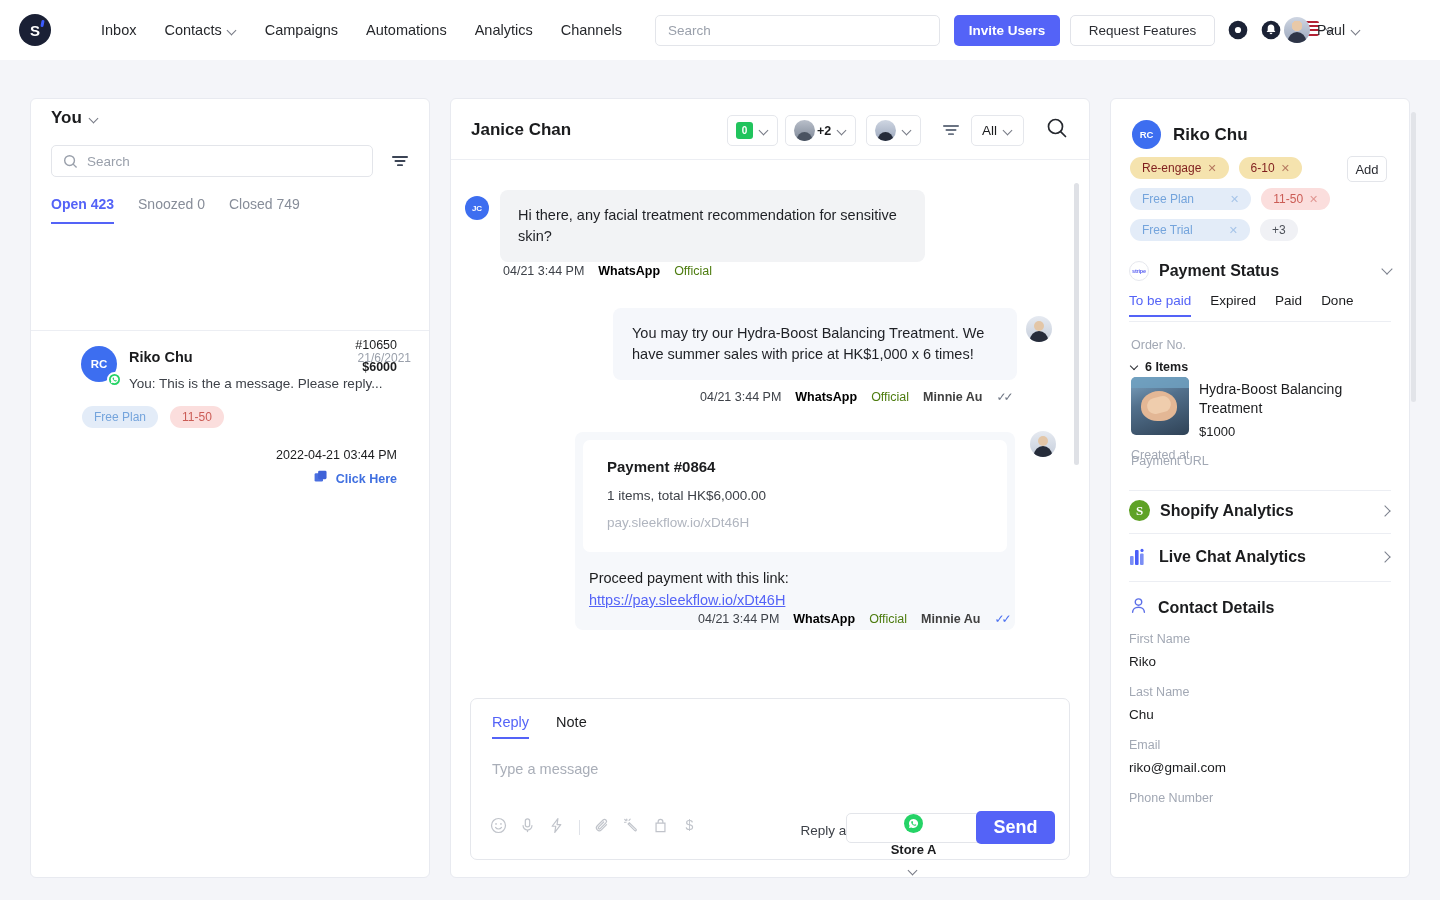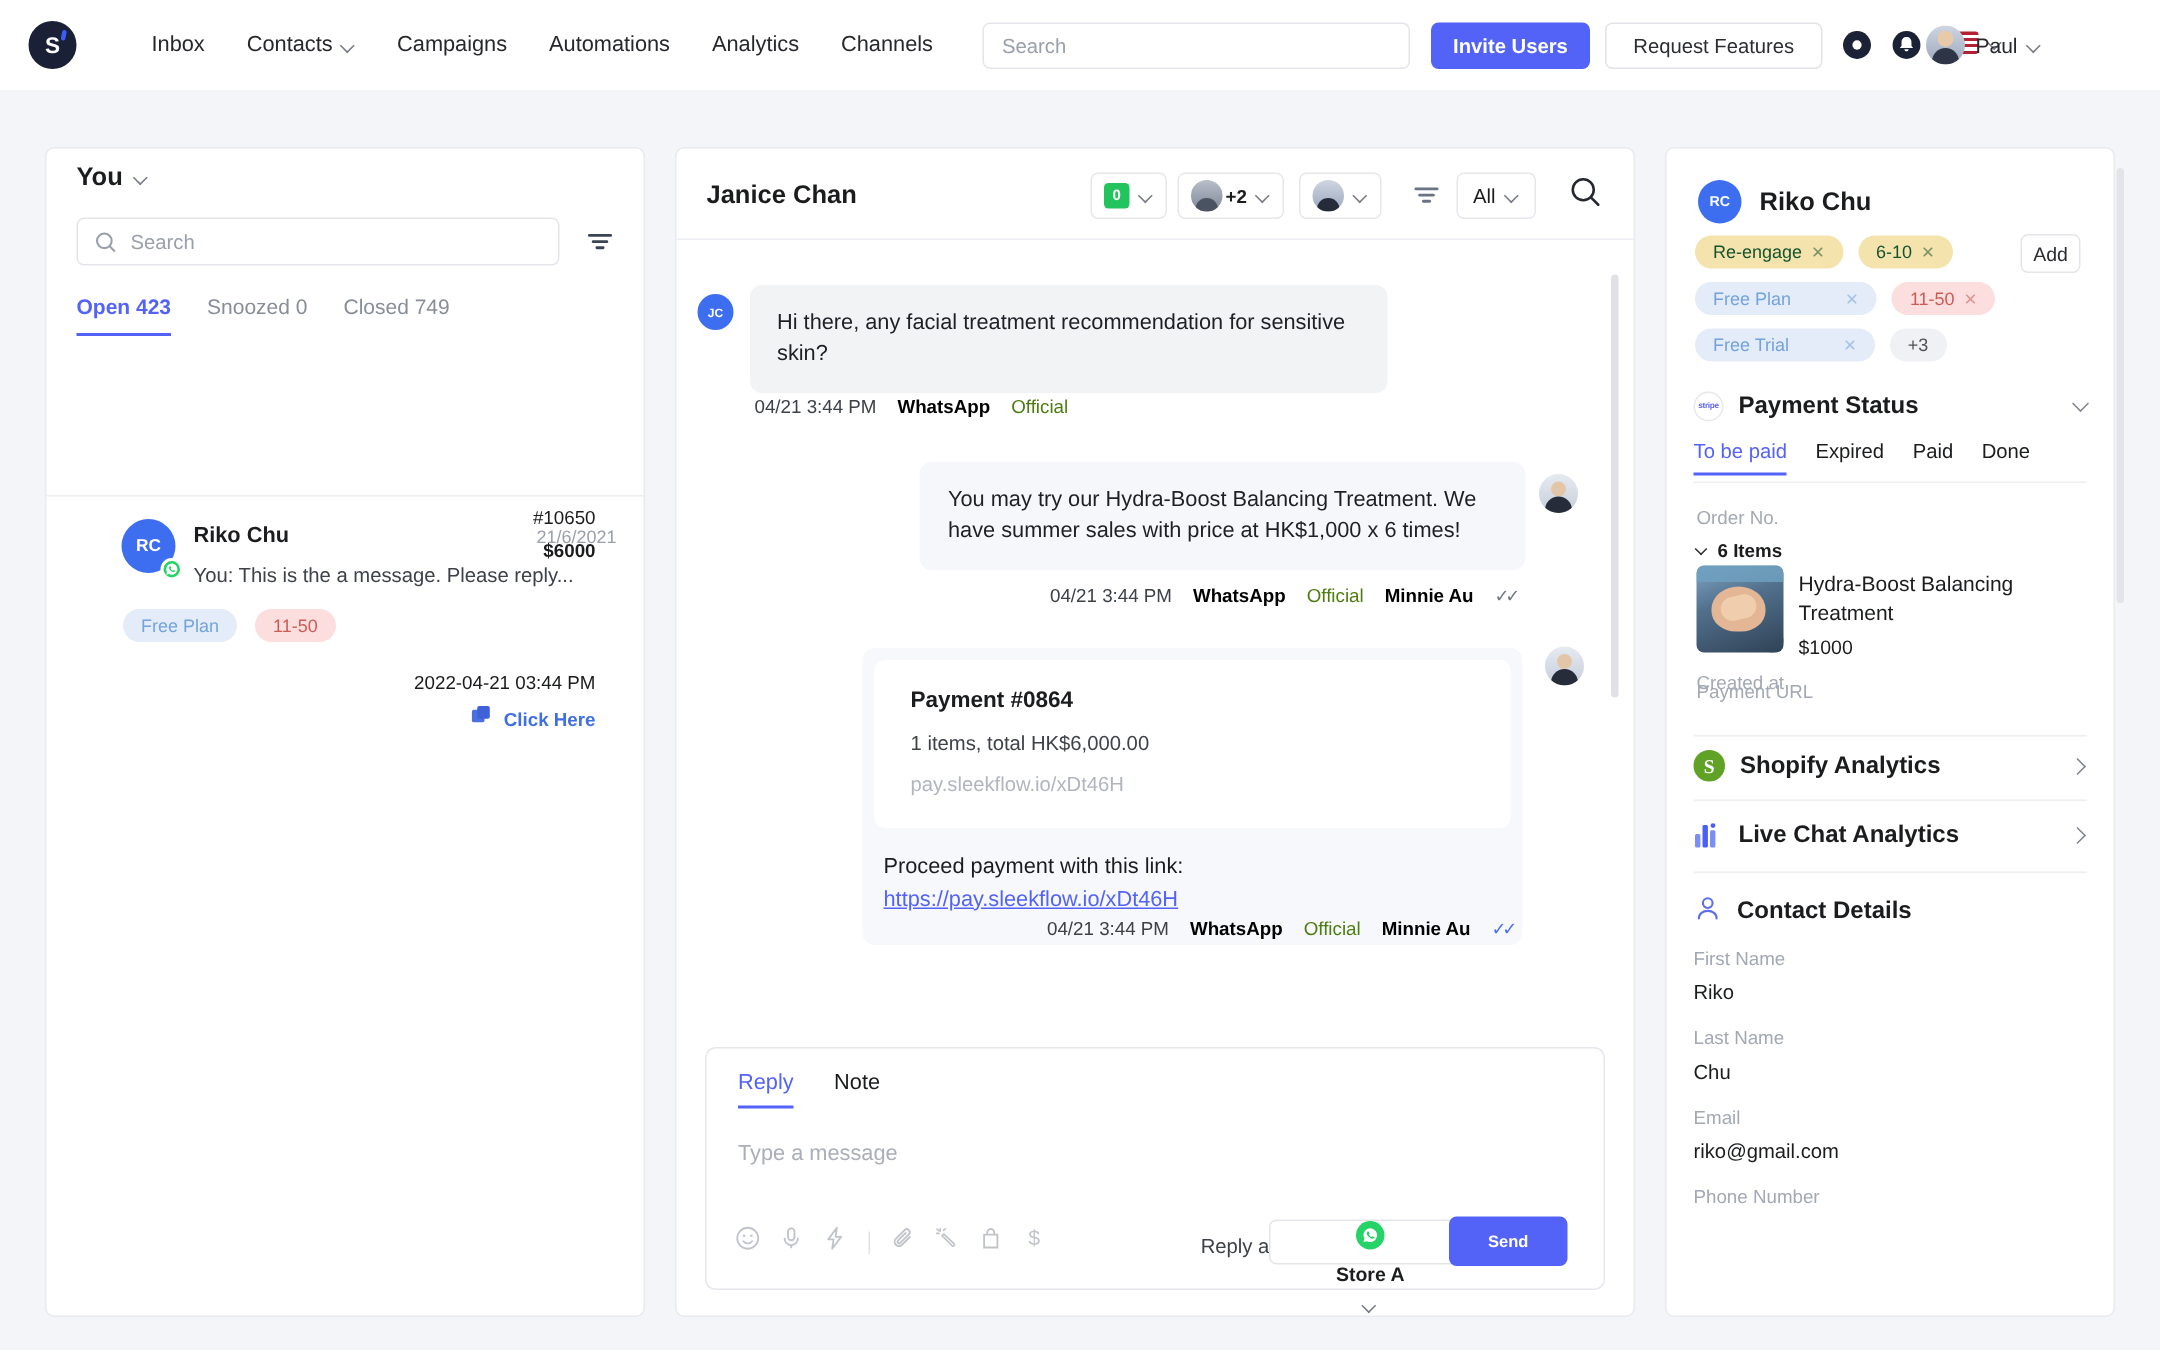--- a/index.html
+++ b/index.html
@@ -145,21 +145,21 @@
   .conv-date { position: absolute; right: 18px; top: 20px; font-size: 12px; color: #9aa0ab; }
   .conv-snippet { position: absolute; left: 98px; top: 45px; font-size: 13.5px; color: #3d4148; }
   .conv-tags { position: absolute; left: 51px; top: 75px; display: flex; gap: 12px; }
 
   .tag {
     font-size: 12px; padding: 4px 12px; border-radius: 11px;
     display: inline-flex; align-items: center; gap: 6px; white-space: nowrap;
   }
   .tag-blue   { background: #e3ecf8; color: #74a4dc; gap: 36px; }
   .tag-pink   { background: #fbdedd; color: #cb5c55; }
-  .tag-yellow { background: #f5e3ae; color: #14532d; }
+  .tag-yellow { background: #f5e3ae; color: #7f1d1d; }
   .tag-gray   { background: #f0f1f5; color: #4d5159; }
   .tag-x { font-size: 11px; opacity: .55; cursor: pointer; }
   .chat-title { position: absolute; left: 21px; top: 21px; font-size: 17px; font-weight: 600; }
   .hdr-ctrl {
     position: absolute; top: 115px; height: 31px;
     border: 1px solid #e5e7ec; border-radius: 5px; background: #fff;
     display: flex; align-items: center; gap: 7px; padding: 0 8px; cursor: pointer;
   }
   .green-sq {
     width: 17px; height: 17px; border-radius: 3px; background: #21c45d;
@@ -194,21 +194,21 @@
     width: 24px; height: 24px; border-radius: 50%;
     background: #3d6ef0; color: #fff; font-size: 8px; font-weight: 600;
     display: flex; align-items: center; justify-content: center;
   }
   .meta {
     position: absolute; font-size: 12.5px; display: flex; align-items: center; gap: 14px;
   }
   .meta .m-time { color: #3d4148; }
   .meta .m-ch   { color: #000000; font-weight: 700; }
   .meta .m-off  { color: #4d7c0f; }
-  .meta .m-who  { color: #000000; font-weight: 600; }
+  .meta .m-who  { color: #404040; font-weight: 600; }
   .ticks { color: #6f7684; font-size: 12px; letter-spacing: -3px; }
   .ticks.blue { color: #4a6ff0; }
 
   .bubble-out {
     position: absolute; left: 613px; top: 308px;
     width: 404px; background: #f5f7fb; border-radius: 8px;
     padding: 15px 19px; font-size: 14.5px; line-height: 1.45; color: #1e2025;
   }
   .av-out {
     position: absolute; width: 26px; height: 26px; border-radius: 50%;
@@ -259,23 +259,23 @@
     width: 135px; height: 30px;
     border: 1px solid #e3e5ea; border-radius: 5px; background: #fff;
     display: flex; align-items: center; gap: 9px; padding: 0 9px; cursor: pointer; flex-direction: column;
   }
   .wa-circle {
     width: 19px; height: 19px; border-radius: 50%; background: #25d366;
     display: flex; align-items: center; justify-content: center; flex: none;
   }
   .store-name { font-size: 13px; font-weight: 600; color: #1b1c1e; flex: 1; }
   .btn-send {
-    position: absolute; right: 24px; top: 112px;
+    position: absolute; right: 14px; top: 112px;
     width: 79px; height: 33px; background: #5463f7; border-radius: 5px;
-    color: #fff; font-size: 11px; font-weight: 600;
+    color: #fff; font-size: 18px; font-weight: 600;
     display: flex; align-items: center; justify-content: center; cursor: pointer;
   }
   .rc-head { position: absolute; left: 22px; top: 22px; display: flex; align-items: center; gap: 12px; }
   .rc-av {
     width: 29px; height: 29px; border-radius: 50%;
     background: #3d6ef0; color: #fff; font-size: 9.5px; font-weight: 600;
     display: flex; align-items: center; justify-content: center;
   }
   .rc-name { font-size: 17px; font-weight: 700; }
   .tags-grid { position: absolute; left: 22px; top: 57px; width: 210px;

